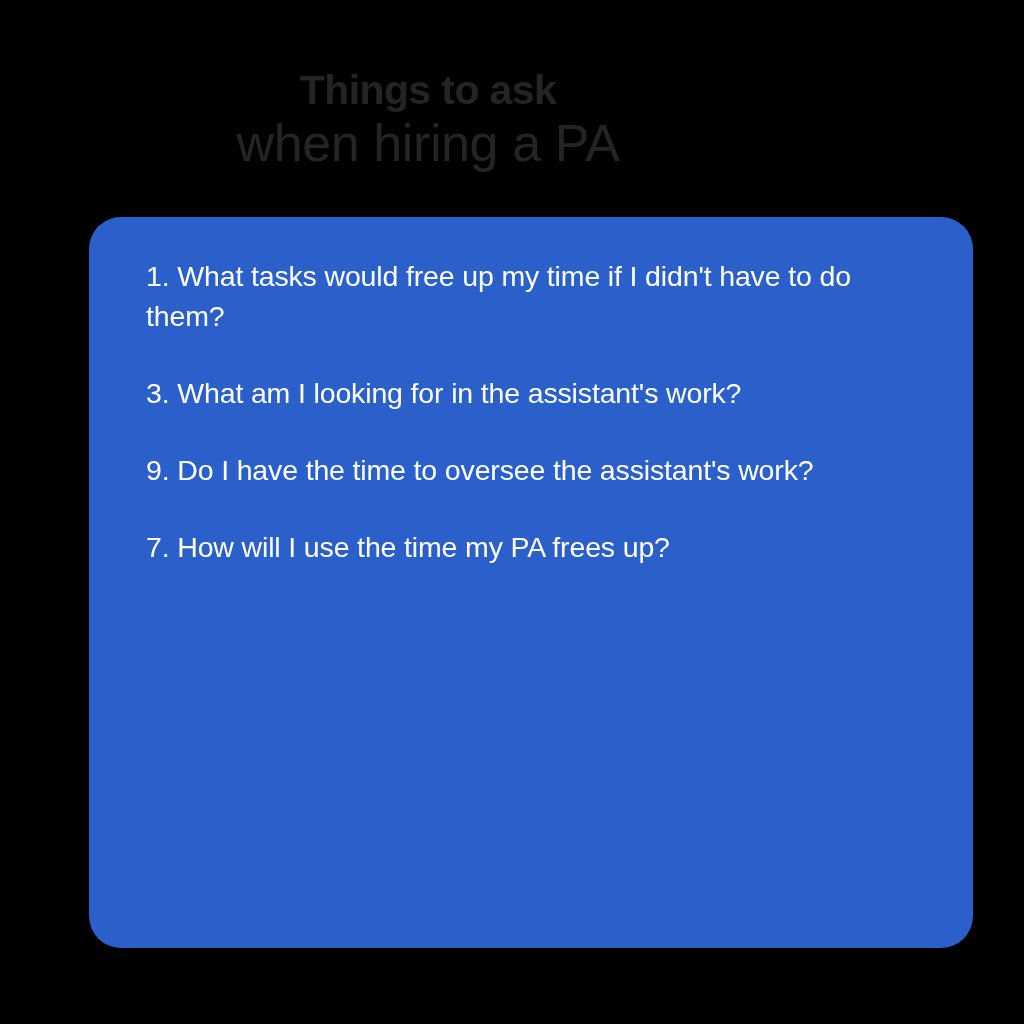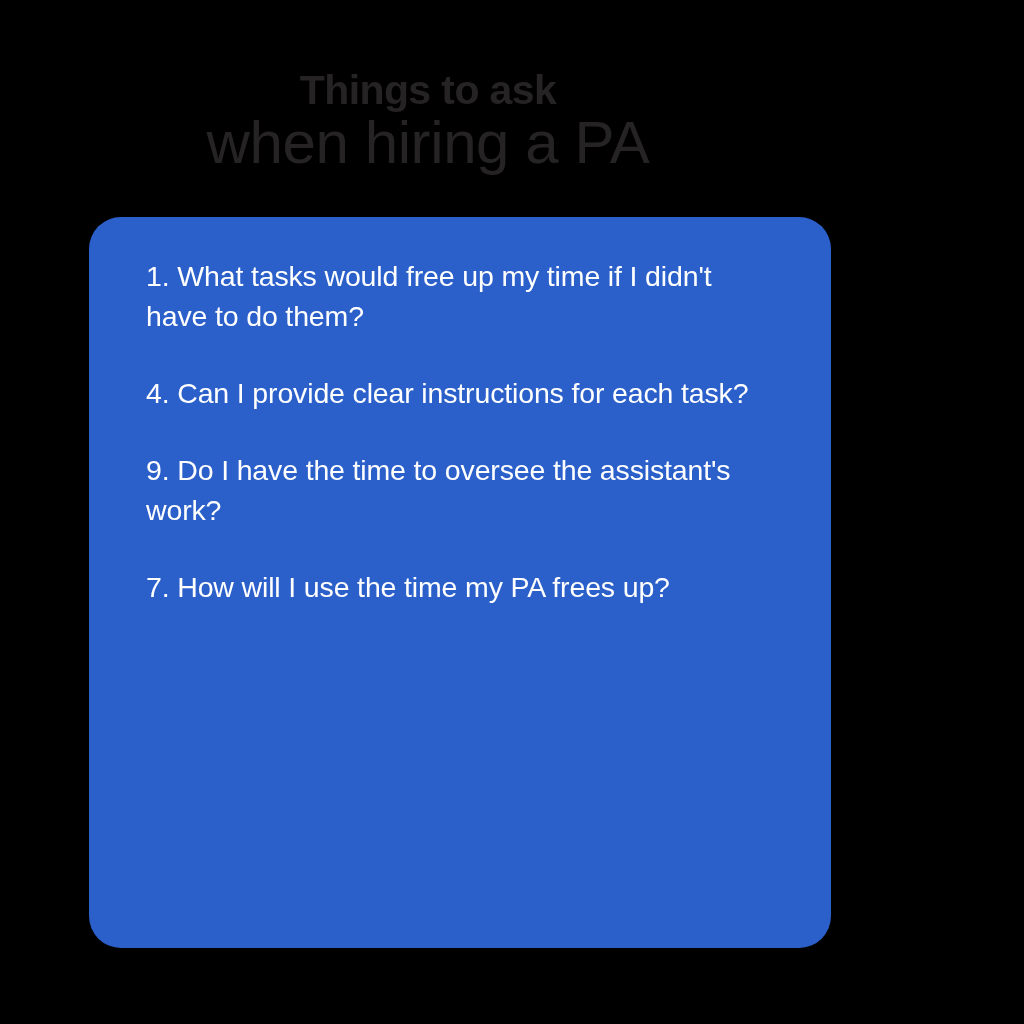--- a/index.html
+++ b/index.html
@@ -39,34 +39,34 @@
     font-size: 41px;
     font-weight: 700;
     letter-spacing: -0.6px;
     color: #262324;
     line-height: 48px;
   }
 
   .title-line-2 {
     display: block;
     font-family: "Liberation Sans", sans-serif;
-    font-size: 60px;
+    font-size: 52px;
     font-weight: 400;
     letter-spacing: -0.4px;
     color: #262324;
     line-height: 54px;
     margin-top: 2px;
   }
 
   
   .card {
     position: absolute;
     left: 89px;
     top: 217px;
-    width: 742px;
+    width: 884px;
     height: 731px;
     background: #2B60CB;
     border-radius: 32px;
     box-sizing: border-box;
     padding: 39px 60px 50px 57px;
   }
 
   .question-list {
     list-style: none;
     margin: 0;
@@ -94,19 +94,19 @@
 <div class="poster">
 
   <div class="title-block">
     <span class="title-line-1">Things to ask</span>
     <span class="title-line-2">when hiring a PA</span>
   </div>
 
   <div class="card">
     <ul class="question-list">
       <li class="question-item">1. What tasks would free up my time if I didn't have to do them?</li>
-      <li class="question-item">4. Can I provide clear instructions for each task?</li>
+      <li class="question-item">3. What am I looking for in the assistant's work?</li>
       <li class="question-item">9. Do I have the time to oversee the assistant's work?</li>
       <li class="question-item">7. How will I use the time my PA frees up?</li>
     </ul>
   </div>
 
 </div>
 
 </body></html>

